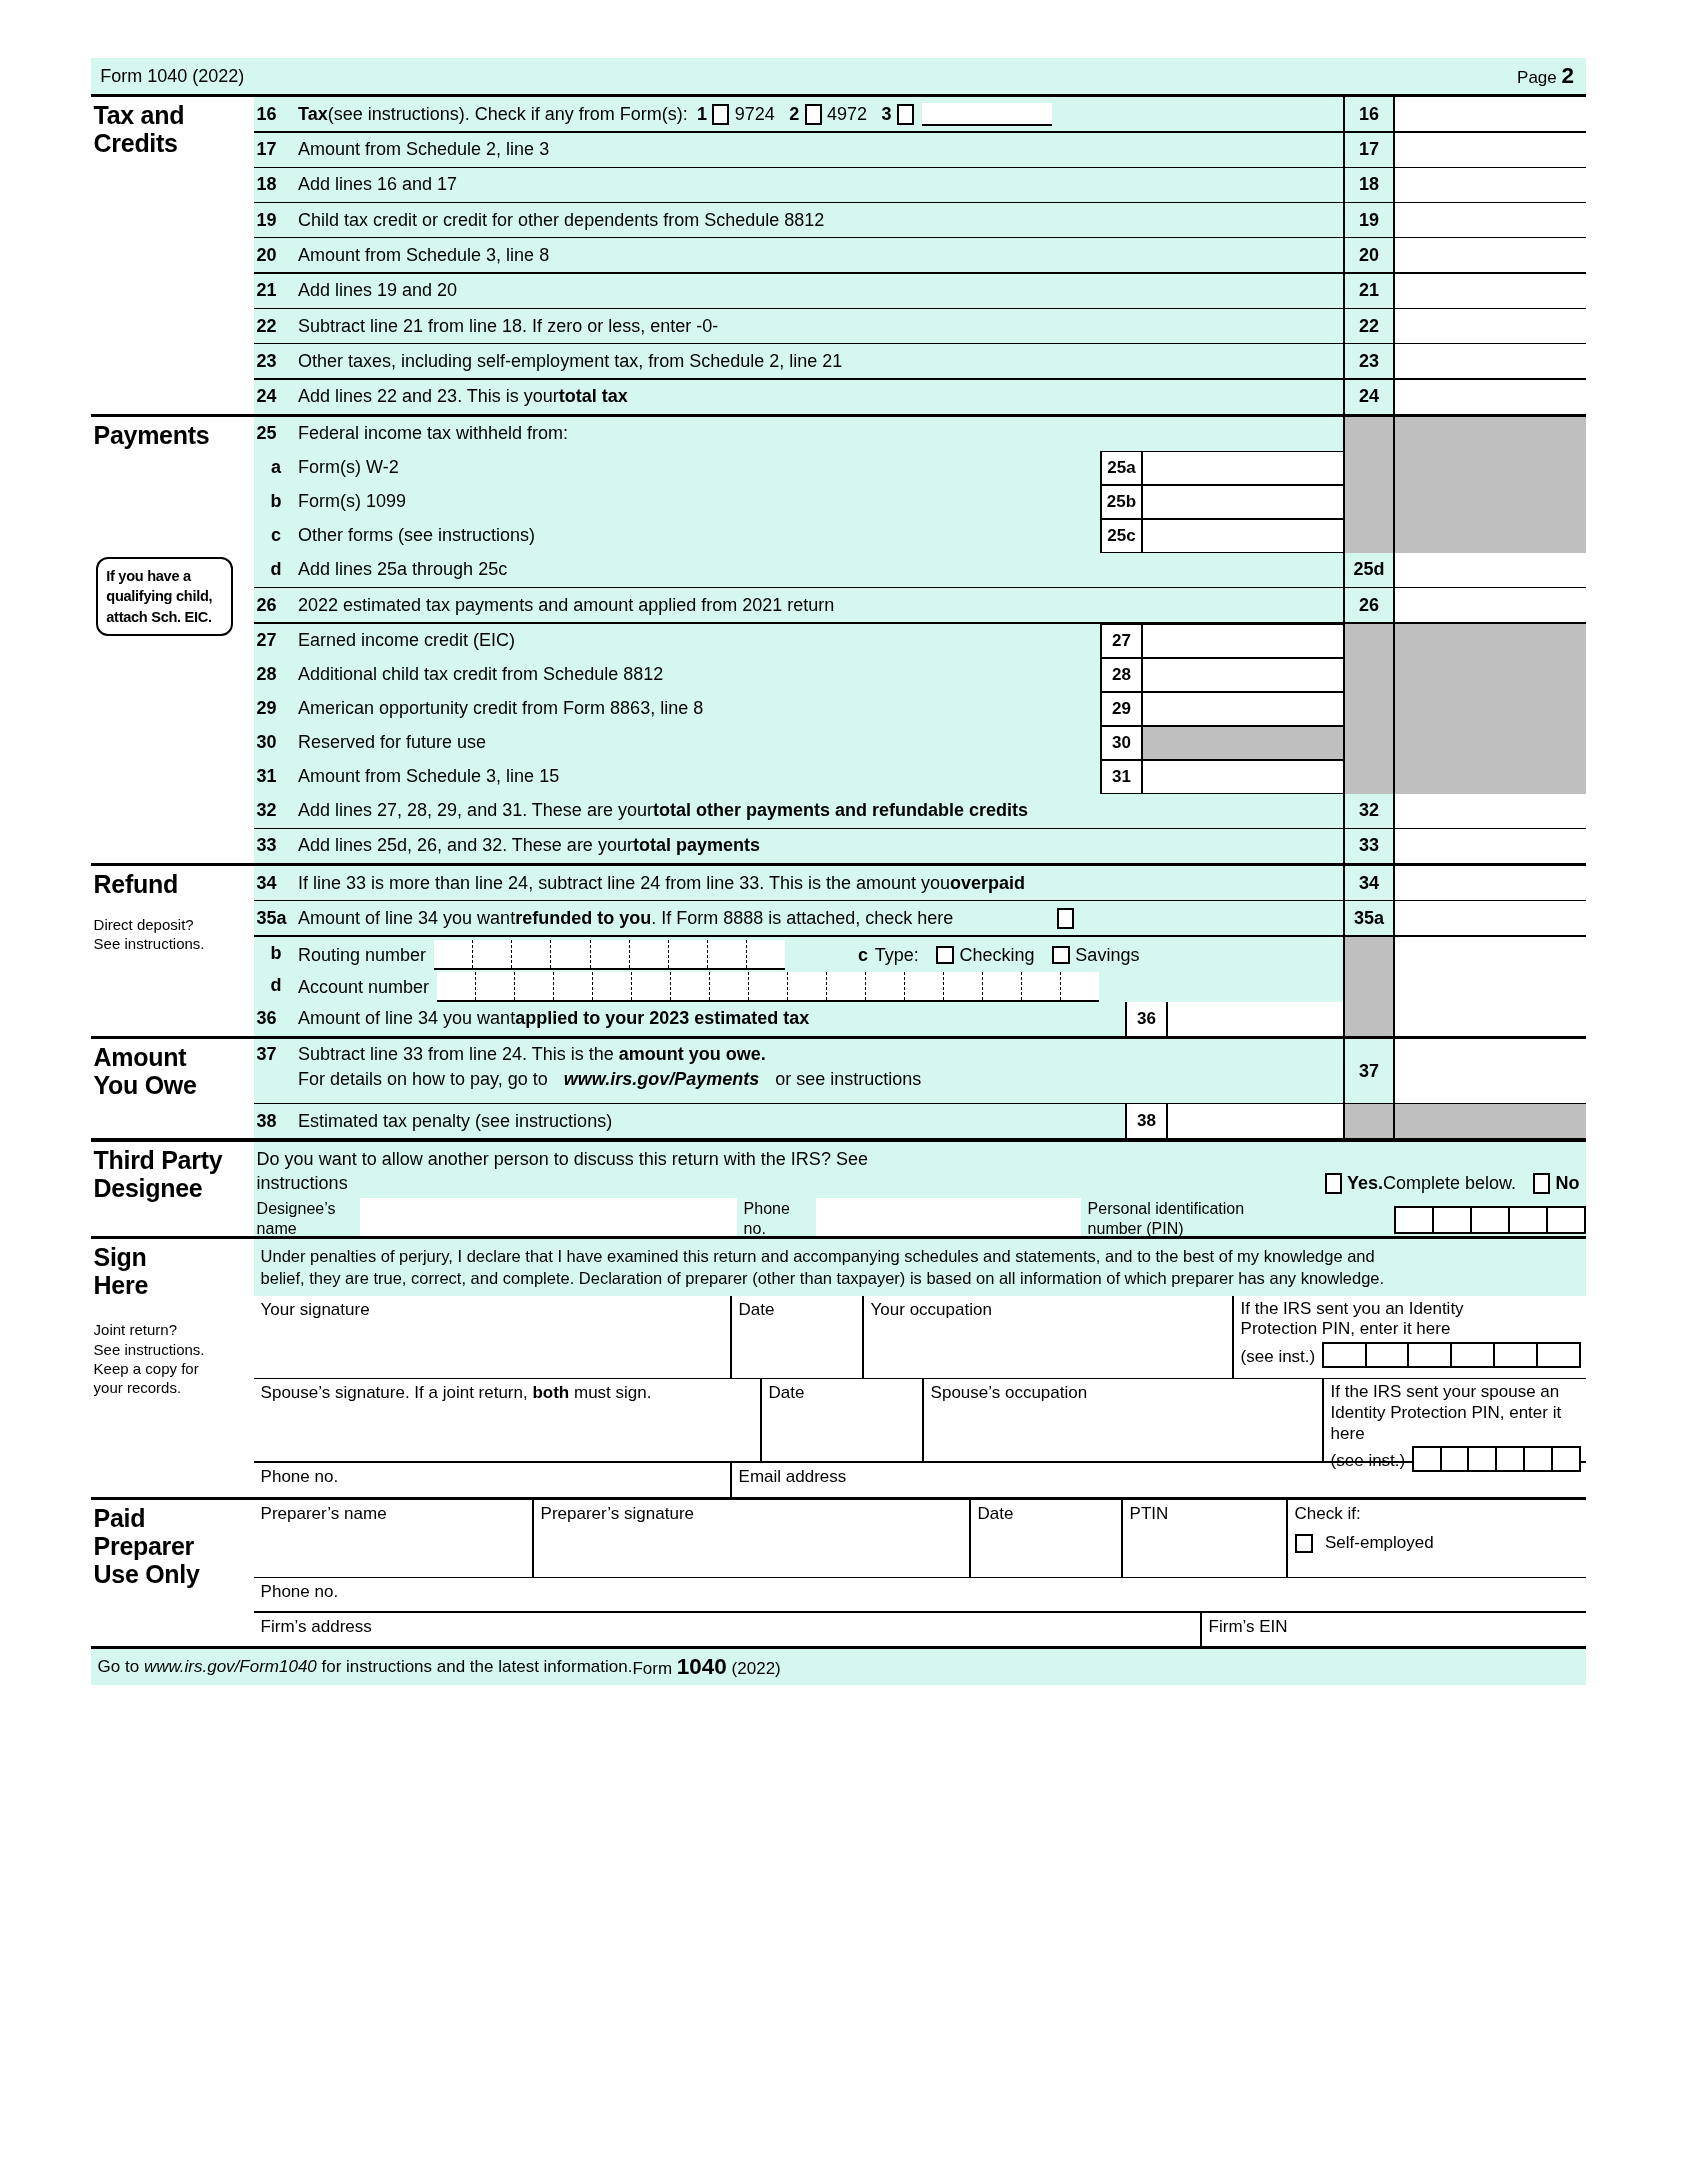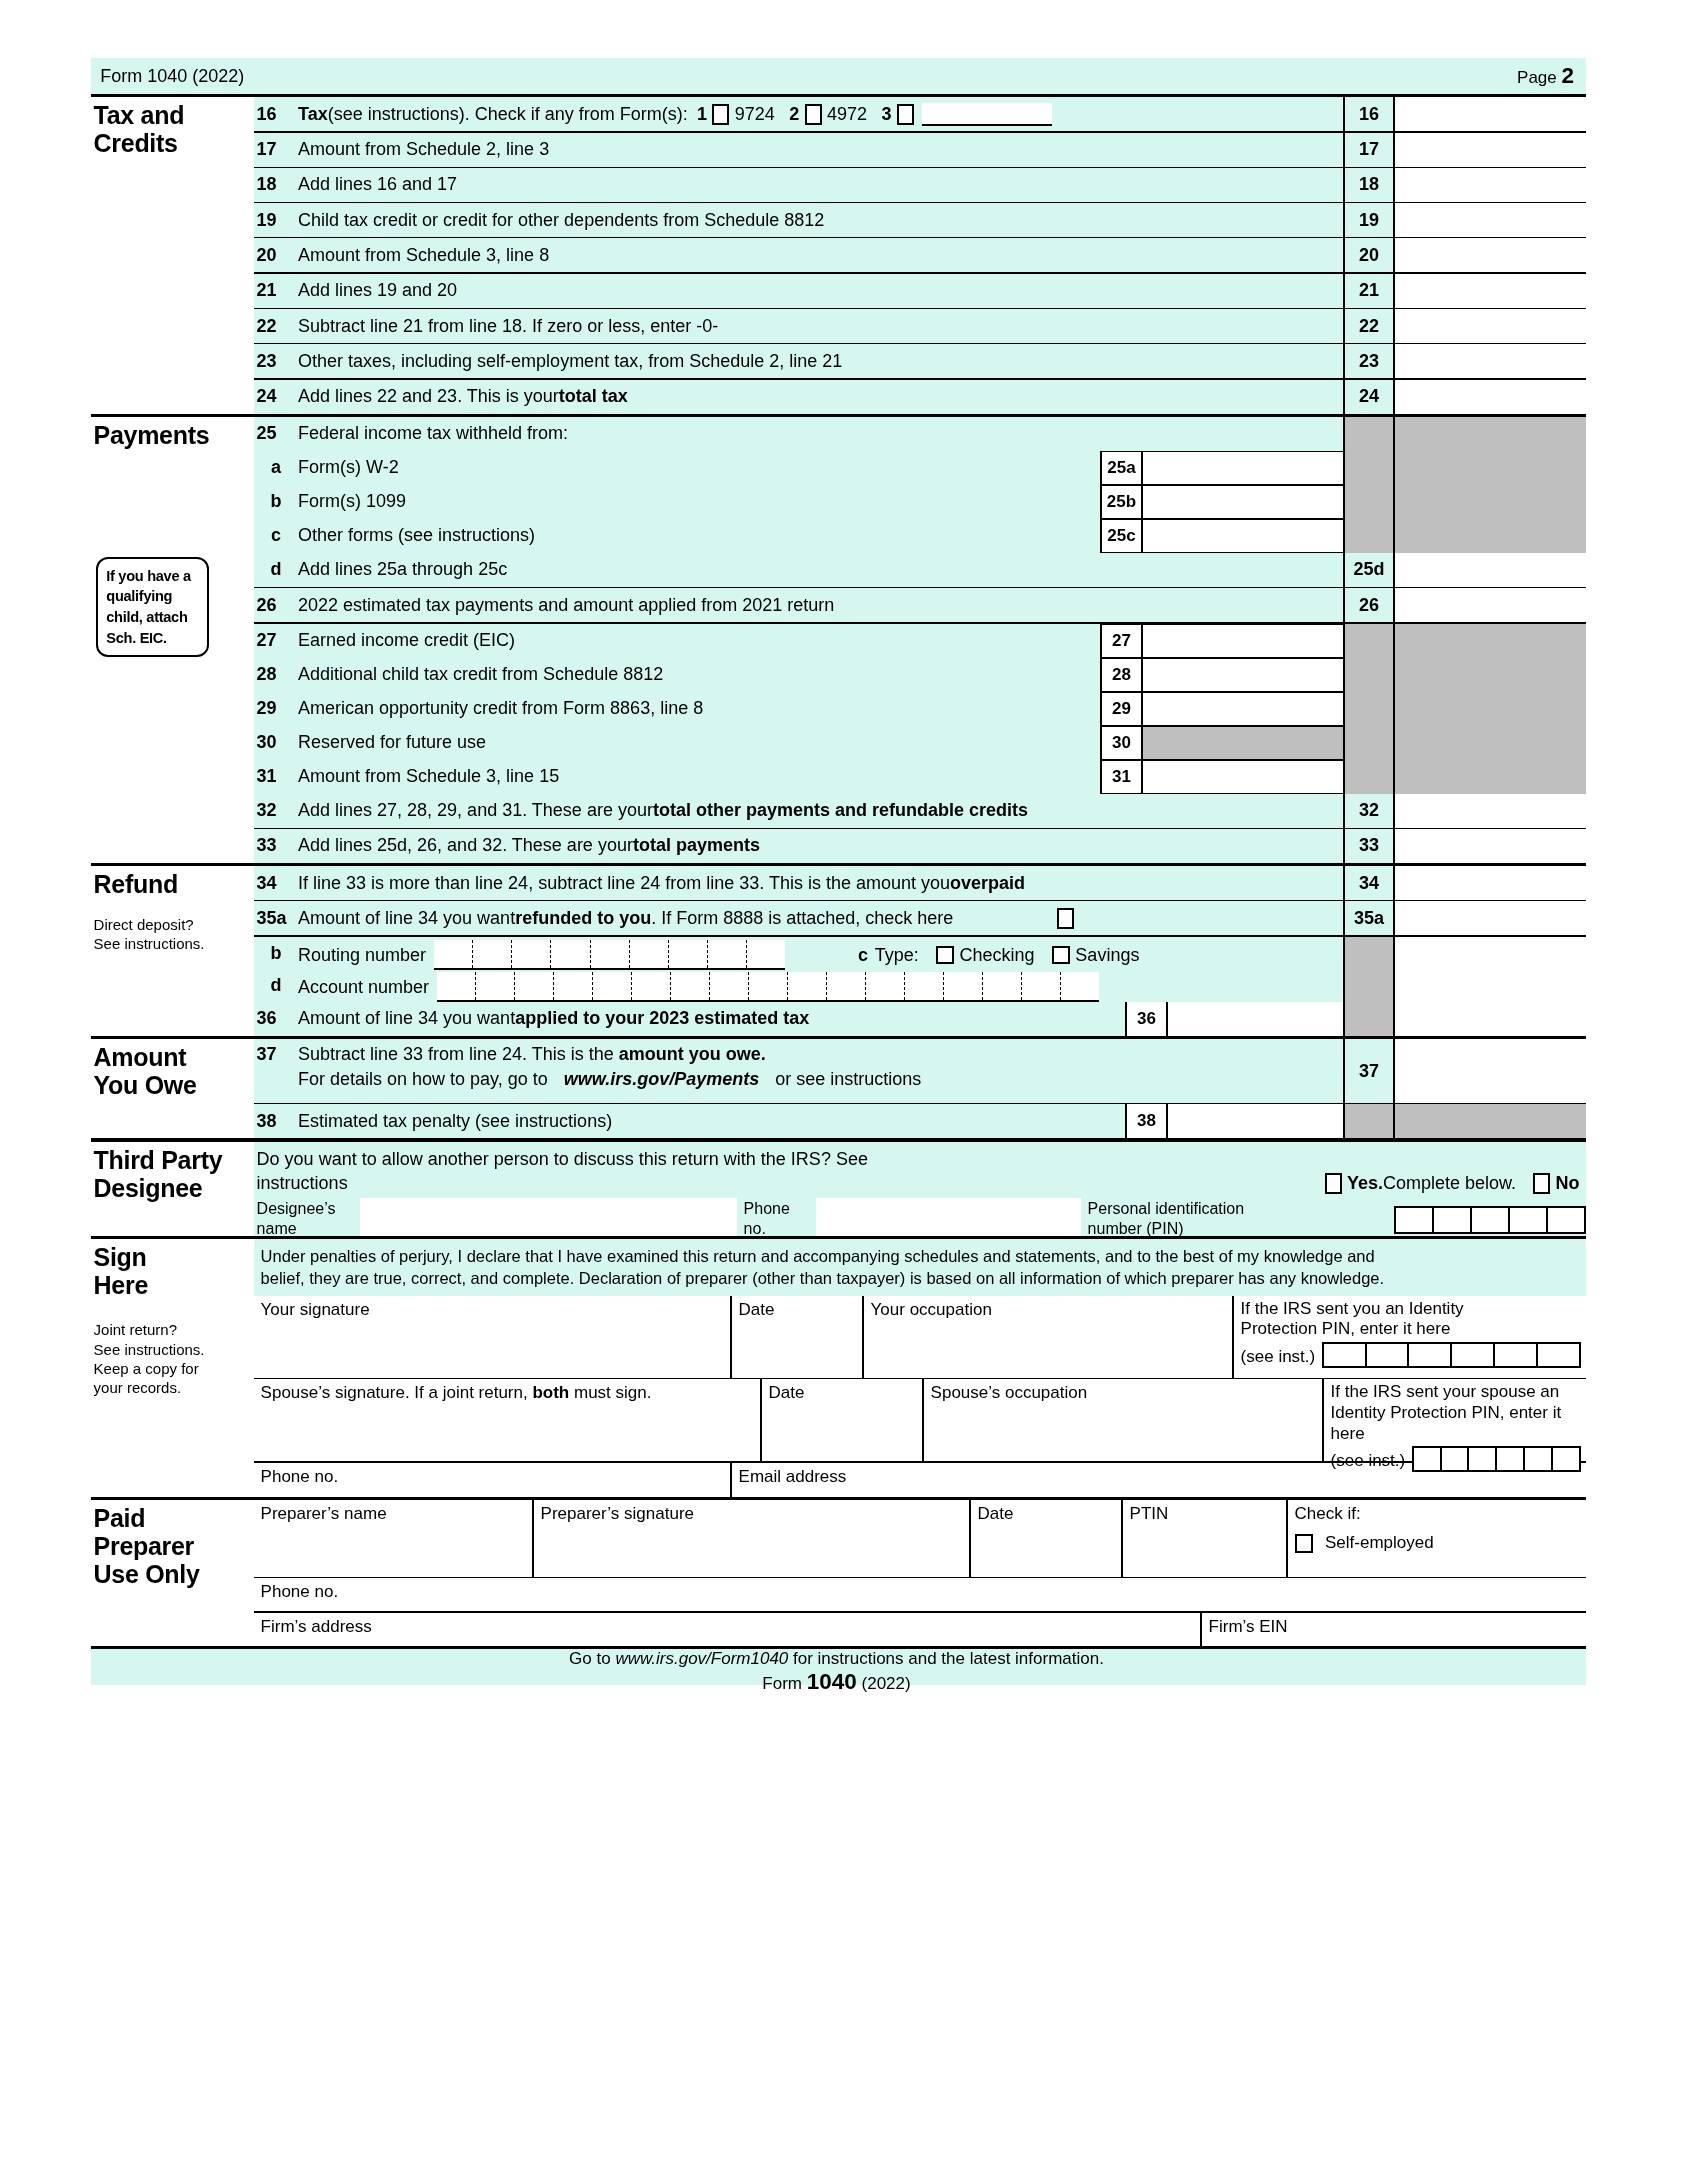--- a/index.html
+++ b/index.html
@@ -127,21 +127,21 @@
     border:2px solid #000; background:#fff;
     vertical-align:-4px; margin:0 5.3px;
   }
   .cb.sq { height:18.5px; width:18.5px; vertical-align:-3.3px;}
 
   .wline { display:inline-block; width:130px; border-bottom:2px solid #000; height:22.5px; background:#fff; vertical-align:-2.6px; margin-left:2.6px; }
 
   
   .eic {
     position:absolute; left:5.3px; top:0;
-    width: 113px;
+    width: 137px;
     border:2px solid #000; border-radius:12px;
     background:#fff;
     font-size:14.6px; line-height:1.42;
     padding:6.6px 6.6px 6.6px 8px;
     z-index: 4;
   }
 
   
   .digits { display:flex; border-bottom:2.6px solid #000; background:#fff; height:30px; }
   .digits .d { flex:1 1 auto; border-right:1.3px dashed #000; }
@@ -156,21 +156,21 @@
   .cellrow { display:flex; background:#fff; }
   .cell { position:relative; border-left:2px solid #000; padding:4px 0 0 6.6px; font-size:17px; }
   .cell:first-child { border-left:none; }
   .cell .sub { font-size:17px; line-height:1.22; }
 
   .para { font-size:16.5px; line-height:1.32; padding:6.6px 9.3px 6.6px 6.6px; background:#d6f7f0; text-align:justify; }
 
   .foot {
     background:#d6f7f0; height:36px;
     display:flex; align-items:center; justify-content:flex-start;
-    padding: 0 10.6px 0 6.6px; font-size:17px;flex-direction:column;
+    padding: 0 10.6px 0 6.6px; font-size:17px;
   }
   .foot .r b { font-size:22.5px; font-weight:700; }
   .foot i { font-style:italic; }
 </style>
 </head>
 <body>
 
 <div id="page">
 
   <div class="hdr">

